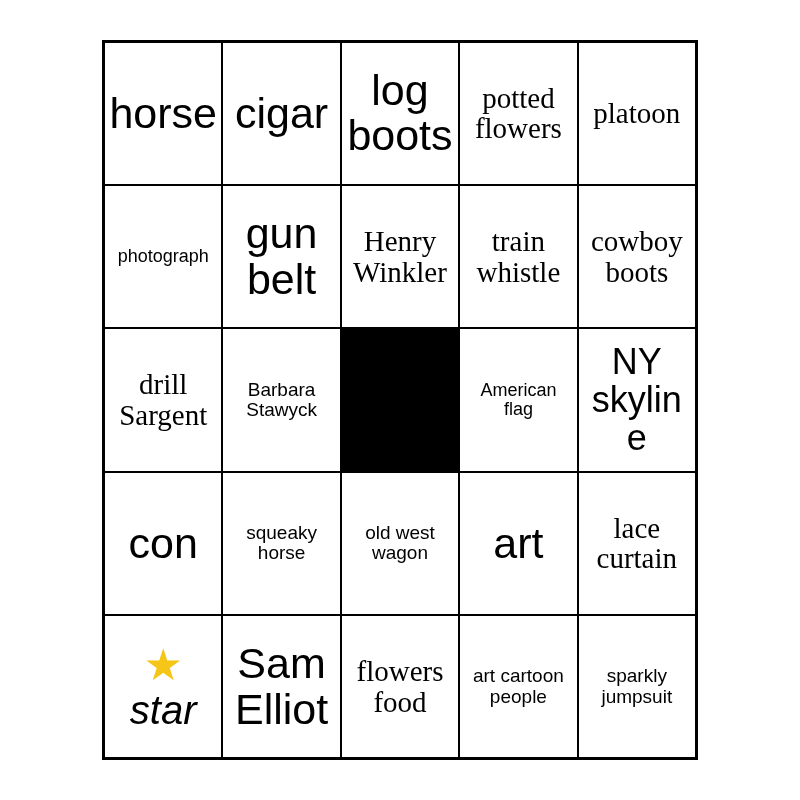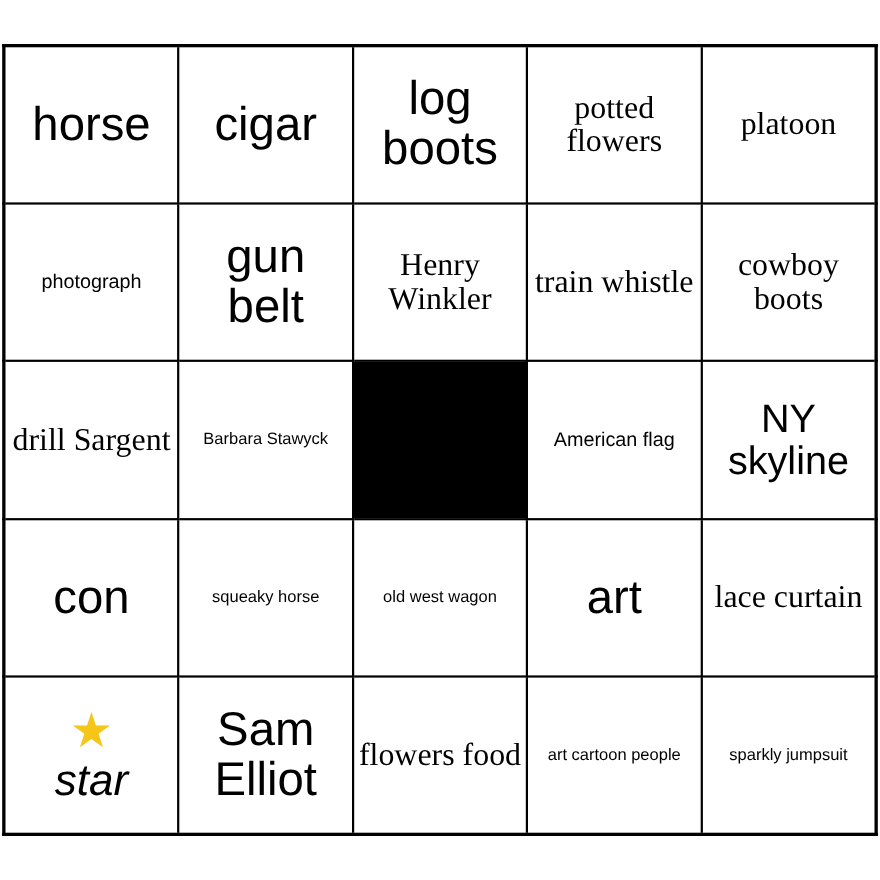--- a/index.html
+++ b/index.html
@@ -14,40 +14,40 @@
     width: 800px;
     height: 800px;
     display: flex;
     align-items: center;
     justify-content: center;
     background: #ffffff;
   }
   table.bingo-card {
     border-collapse: collapse;
     table-layout: fixed;
-    width: 796px;
+    width: 596px;
     height: 720px;
     border: 3px solid #000000;
     background: #ffffff;
   }
   table.bingo-card td {
     border: 2px solid #000000;
     width: 20%;
     height: 20%;
     text-align: center;
     vertical-align: middle;
     padding: 2px 4px;
     color: #000000;
     line-height: 1.06;
     overflow: hidden;
     word-wrap: break-word;
   }
   
   td.fs-xs  { font-size: 18px; }
-  td.fs-s   { font-size: 15px; margin-top: 35px; }
+  td.fs-s   { font-size: 19px; margin-top: 35px; }
   td.fs-m   { font-size: 29px; font-family: Liberation Serif, serif; }
   td.fs-l   { font-size: 36px; }
   td.fs-xl  { font-size: 43px; }
   td.free-cell {
     background: #000000;
     color: #ffffff;
     font-size: 43px;
   }
   td.star-cell .star-glyph {
     display: block;

